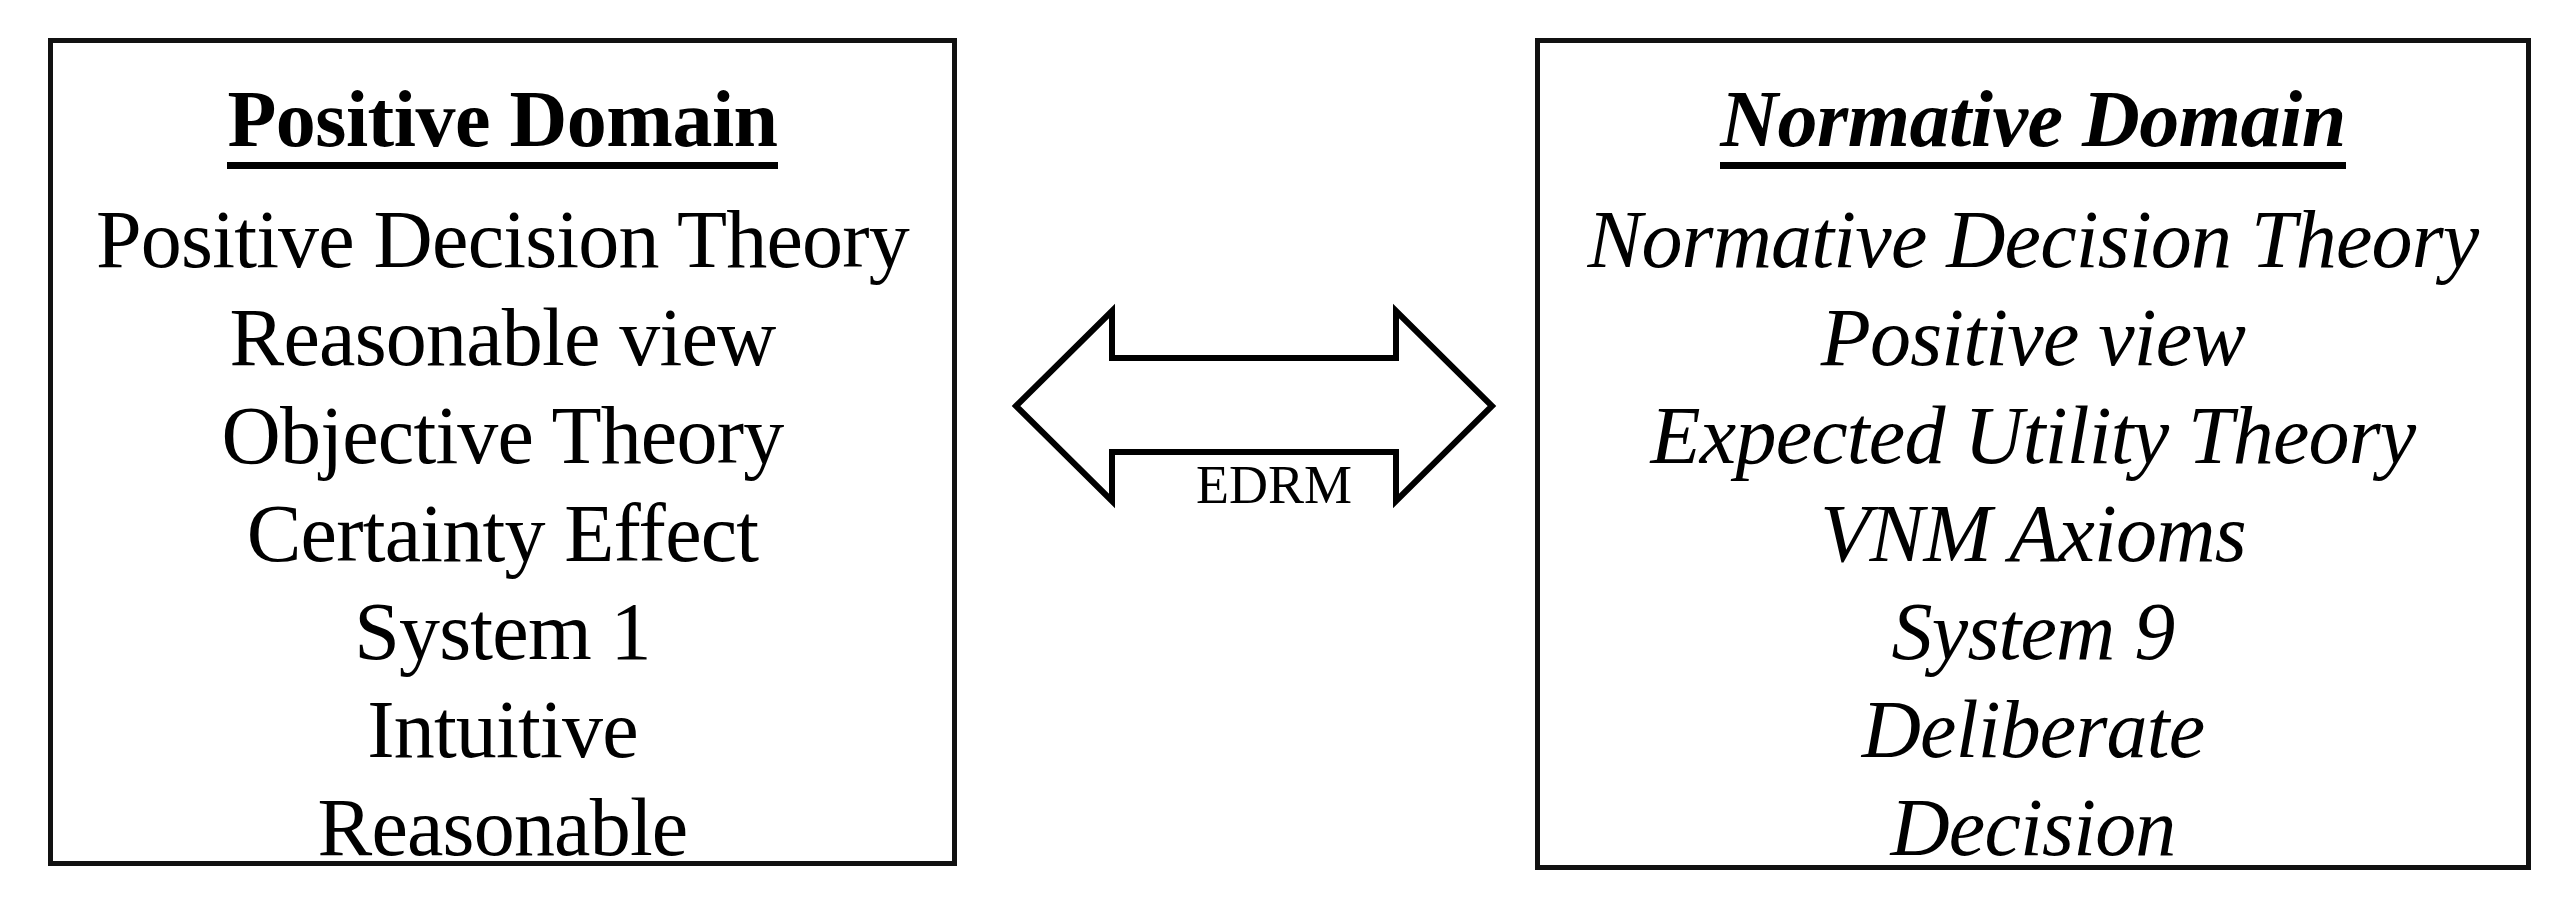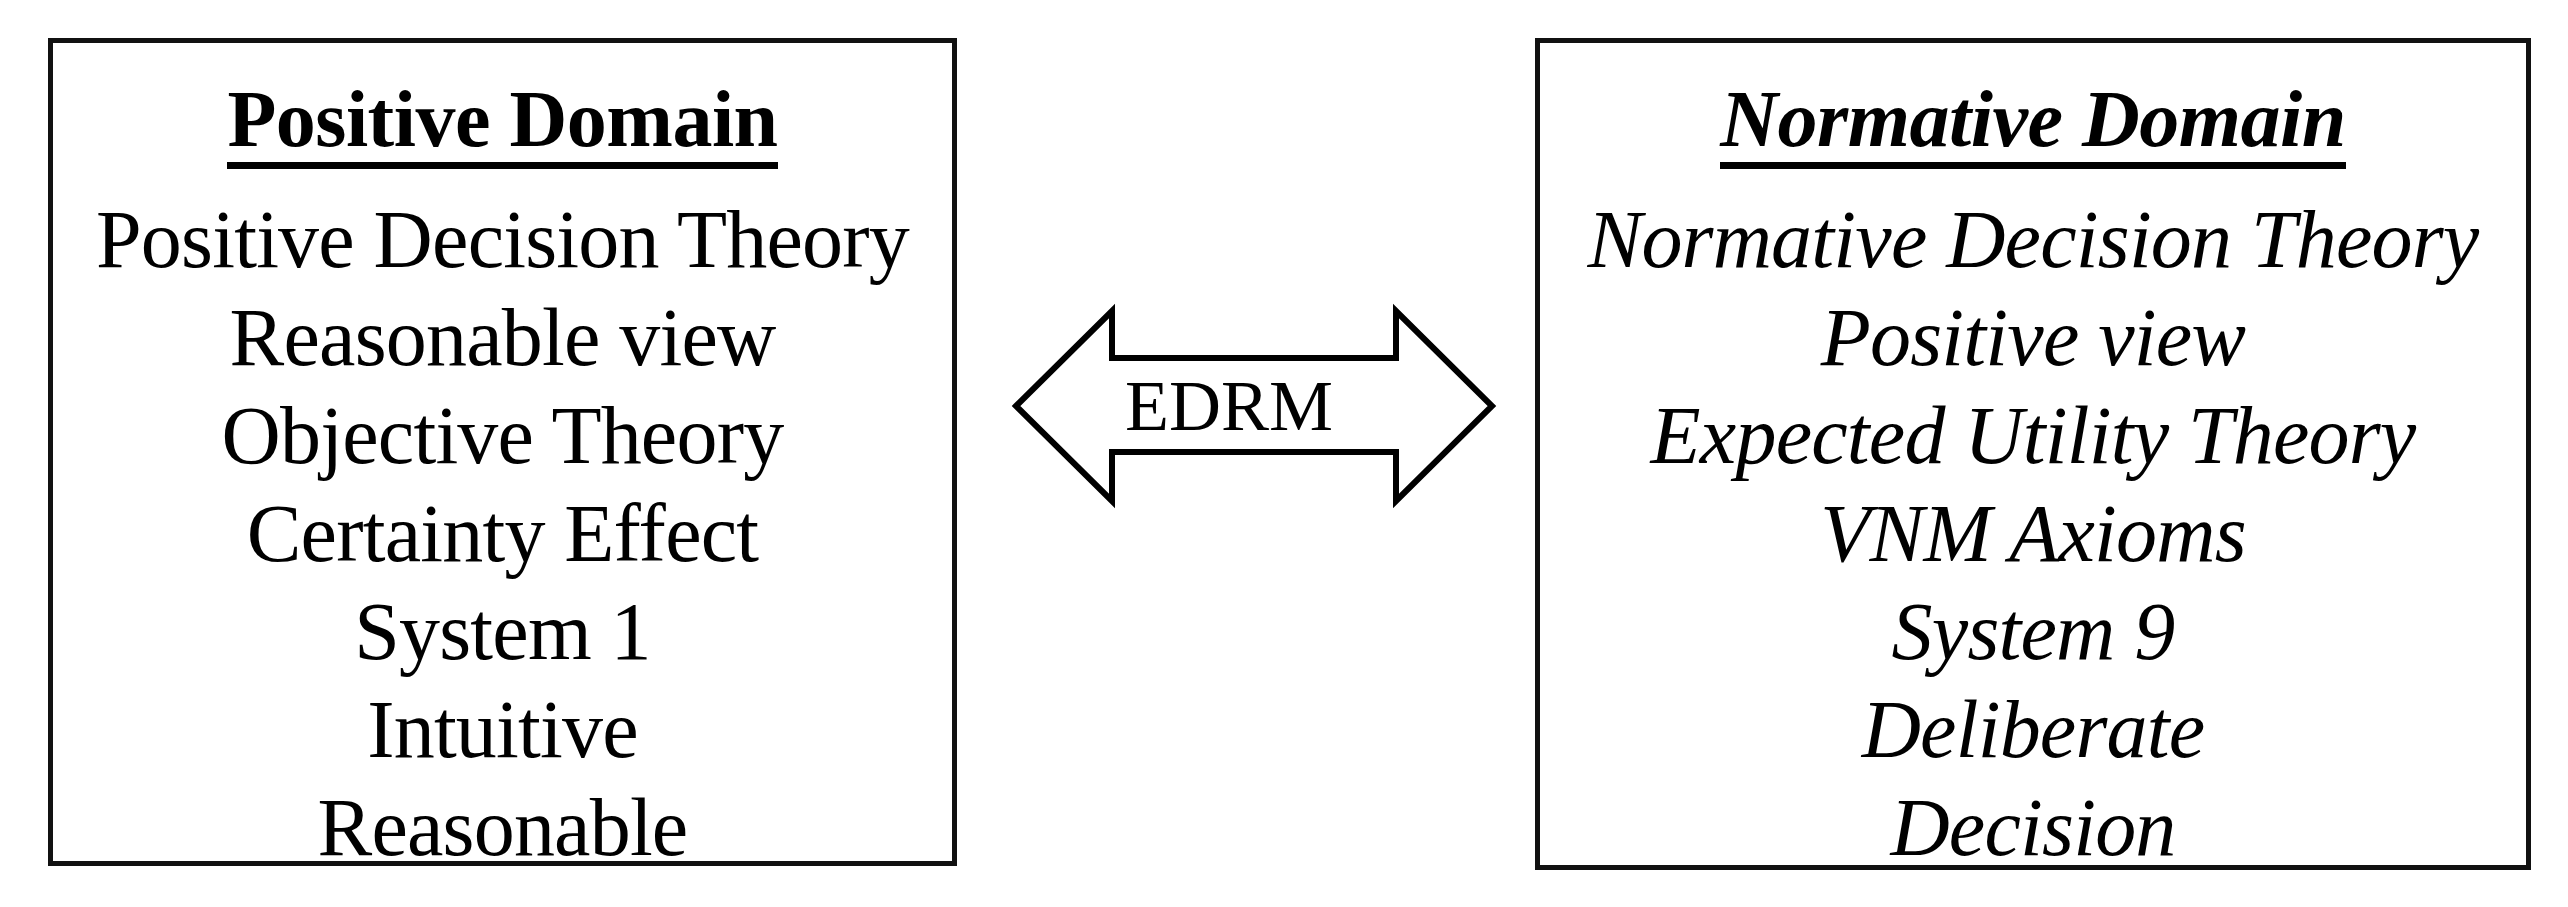--- a/index.html
+++ b/index.html
@@ -82,28 +82,28 @@
     width: 492px;
     height: 212px;
   }
   #edrm-arrow svg {
     display: block;
     width: 492px;
     height: 212px;
   }
   #edrm-label {
     position: absolute;
-    left: 983px;
+    left: 1028px;
     top: 300px;
     width: 492px;
     height: 212px;
     display: flex;
-    align-items: center;
+    align-items: flex-end;
     justify-content: center;
-    font-size: 72px;
+    font-size: 54px;
     line-height: 1;
     letter-spacing: 0px;
     white-space: nowrap;
     pointer-events: none;
   }
 </style>
 </head>
 <body>
 
 <div id="canvas">

